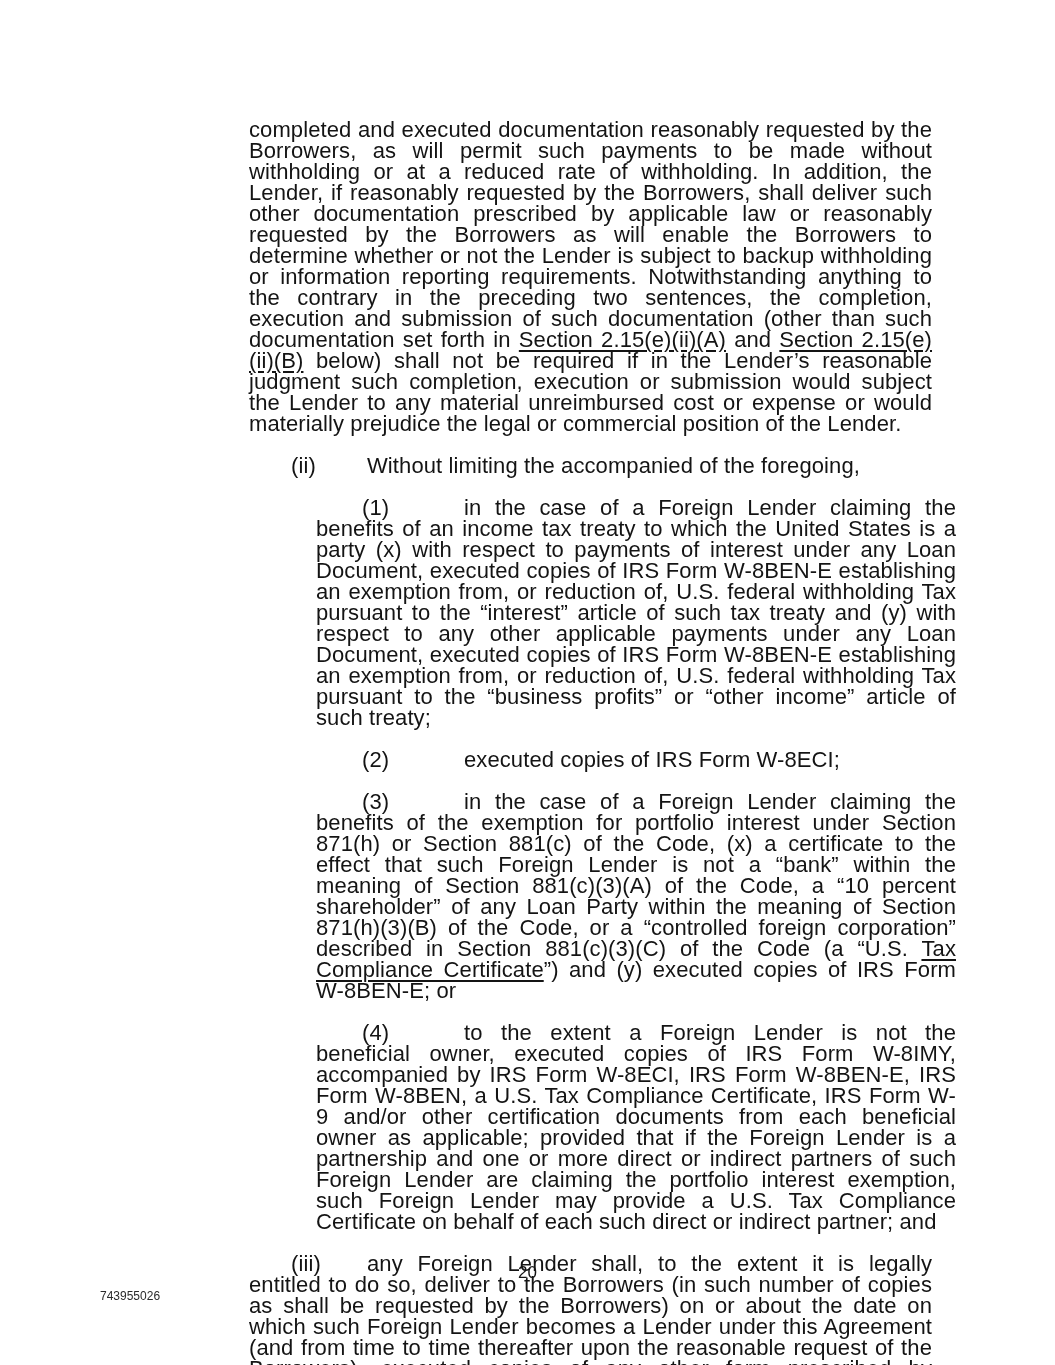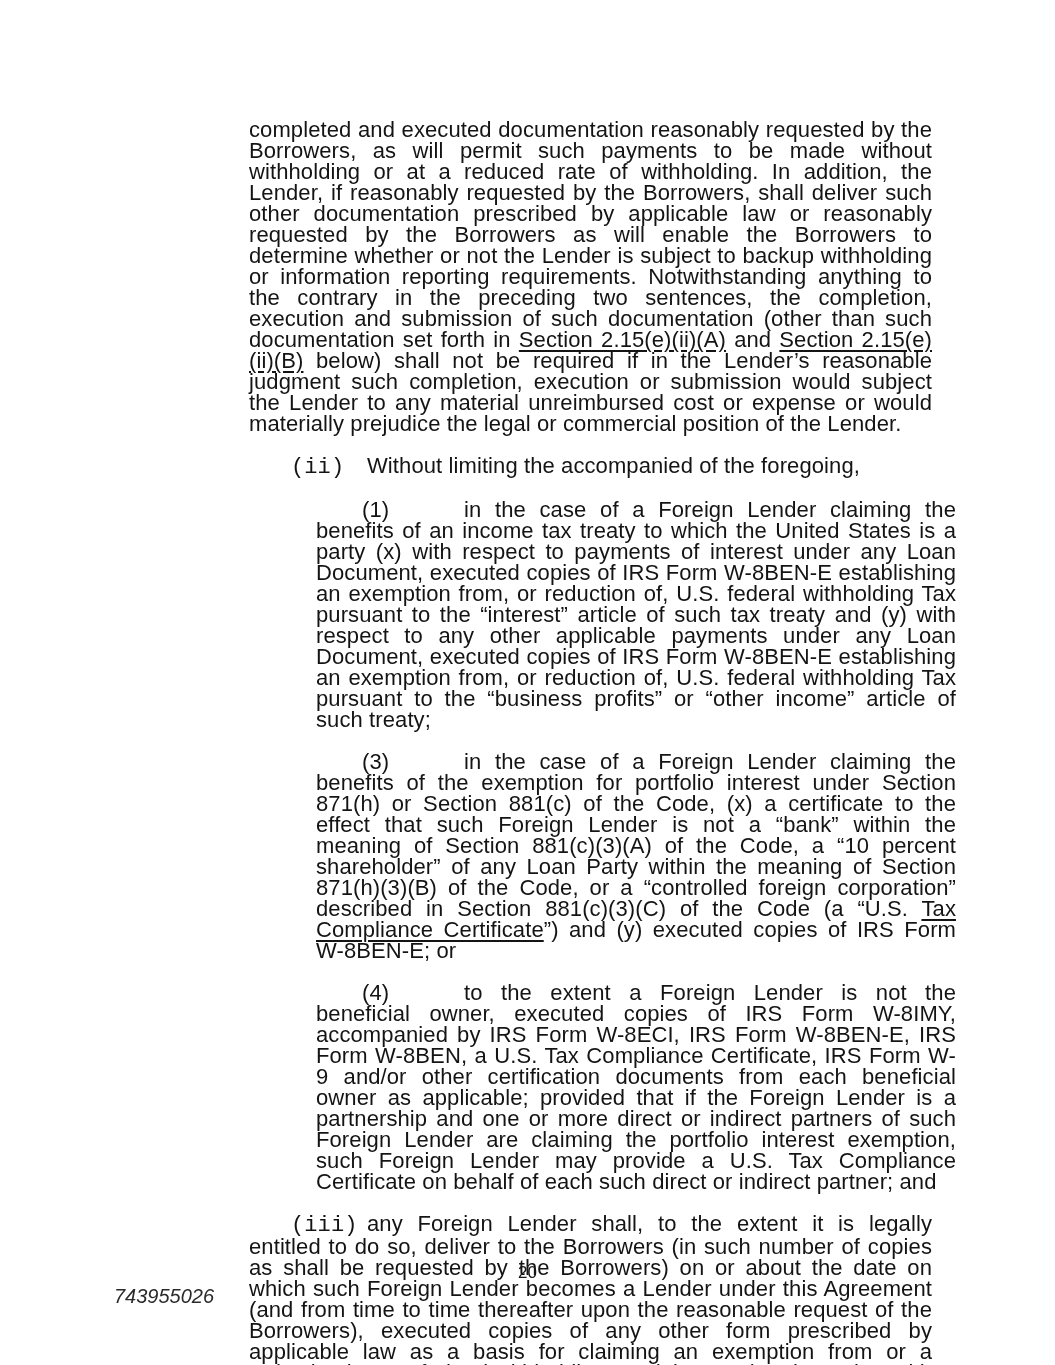--- a/index.html
+++ b/index.html
@@ -20,48 +20,48 @@
     width: 683px;
     font-size: 22px;
     line-height: 21px;
     text-align: justify;
     letter-spacing: 0.1px;
   }
   .textblock p { margin: 0 0 21px 0; }
   p.level1 { text-indent: 42px; }
   p.level2 { margin-left: 67px; width: 640px; text-indent: 46px; }
   .plabel { display: inline-block; text-indent: 0; }
-  p.level1 .plabel { min-width: 76px; font-family: Liberation Mono, monospace; }
+  p.level1 .plabel { min-width: 76px; }
   p.level2 .plabel { min-width: 102px; }
   .u { text-decoration: underline; text-underline-offset: 3px; }
   .page-number {
     position: absolute;
     left: 0; right: 0;
     top: 1262px;
     text-align: center;
     font-size: 17px;
     line-height: 21px;
   }
   .doc-id {
     position: absolute;
-    left: 114px;
+    left: 100px;
     top: 1287px;
-    font-size: 20px;
+    font-size: 12px;
     line-height: 18px;
     color: #2a2a2a;
-    font-style: italic;
   }
 </style>
 </head>
 <body>
 
 <div class="page">
   <div class="textblock">
       <p class="main"><span>completed and executed documentation reasonably requested by the Borrowers, as will permit such payments to be made without withholding or at a reduced rate of withholding. In addition, the Lender, if reasonably requested by the Borrowers, shall deliver such other documentation prescribed by applicable law or reasonably requested by the Borrowers as will enable the Borrowers to determine whether or not the Lender is subject to backup withholding or information reporting requirements.  Notwithstanding anything to the contrary in the preceding two sentences, the completion, execution and submission of such documentation (other than such documentation set forth in </span><span class="u">Section 2.15(e)(ii)(A)</span><span> and </span><span class="u">Section 2.15(e)(ii)(B)</span><span> below) shall not be required if in the Lender’s reasonable judgment such completion, execution or submission would subject the Lender to any material unreimbursed cost or expense or would materially prejudice the legal or commercial position of the Lender.</span></p>
       <p class="level1"><span class="plabel">(ii)</span><span>Without limiting the accompanied of the foregoing,</span></p>
       <p class="level2"><span class="plabel">(1)</span><span>in the case of a Foreign Lender claiming the benefits of an income tax treaty to which the United States is a party (x) with respect to payments of interest under any Loan Document, executed copies of IRS Form W-8BEN-E establishing an exemption from, or reduction of, U.S. federal withholding Tax pursuant to the “interest” article of such tax treaty and (y) with respect to any other applicable payments under any Loan Document, executed copies of IRS Form W-8BEN-E establishing an exemption from, or reduction of, U.S. federal withholding Tax pursuant to the “business profits” or “other income” article of such treaty;</span></p>
+      <p class="level2"><span class="plabel">(2)</span><span>executed copies of IRS Form W-8ECI;</span></p>
       <p class="level2"><span class="plabel">(3)</span><span>in the case of a Foreign Lender claiming the benefits of the exemption for portfolio interest under Section 871(h) or Section 881(c) of the Code, (x) a certificate to the effect that such Foreign Lender is not a “bank” within the meaning of Section 881(c)(3)(A) of the Code, a “10 percent shareholder” of any Loan Party within the meaning of Section 871(h)(3)(B) of the Code, or a “controlled foreign corporation” described in Section 881(c)(3)(C) of the Code (a “U.S. </span><span class="u">Tax Compliance Certificate</span><span>”) and (y) executed copies of IRS Form W-8BEN-E; or</span></p>
       <p class="level2"><span class="plabel">(4)</span><span>to the extent a Foreign Lender is not the beneficial owner, executed copies of IRS Form W-8IMY, accompanied by IRS Form W-8ECI, IRS Form W-8BEN-E, IRS Form W-8BEN, a U.S. Tax Compliance Certificate, IRS Form W-9 and/or other certification documents from each beneficial owner as applicable; provided that if the Foreign Lender is a partnership and one or more direct or indirect partners of such Foreign Lender are claiming the portfolio interest exemption, such Foreign Lender may provide a U.S. Tax Compliance Certificate on behalf of each such direct or indirect partner; and</span></p>
       <p class="level1"><span class="plabel">(iii)</span><span>any Foreign Lender shall, to the extent it is legally entitled to do so, deliver to the Borrowers (in such number of copies as shall be requested by the Borrowers) on or about the date on which such Foreign Lender becomes a Lender under this Agreement (and from time to time thereafter upon the reasonable request of the Borrowers), executed copies of any other form prescribed by applicable law as a basis for claiming an exemption from or a reduction in U.S. federal withholding tax duly completed together with such</span></p>
     </div>
   <div class="page-number">20</div>
   <div class="doc-id">743955026</div>
 </div>
 
 </body></html>

